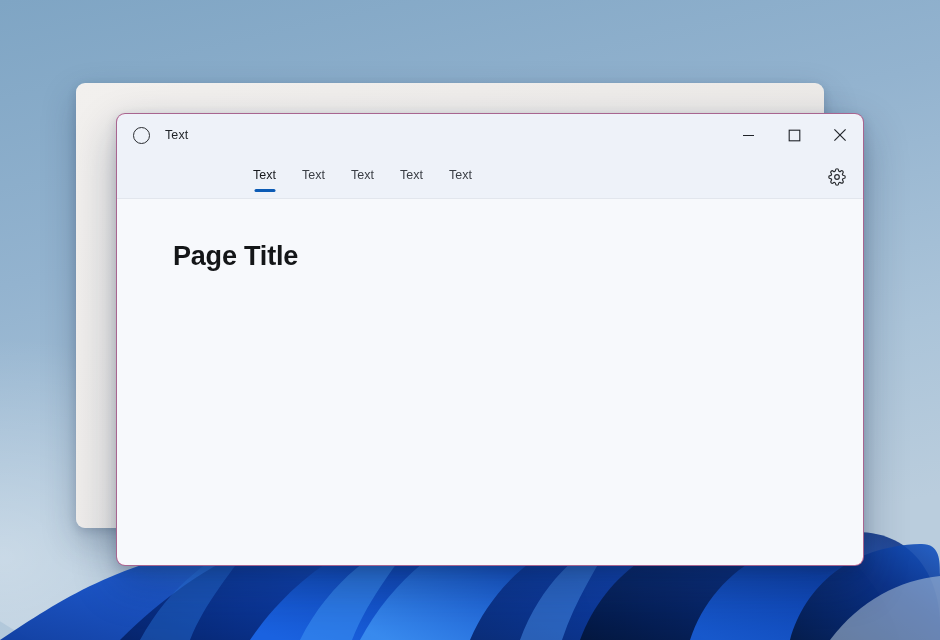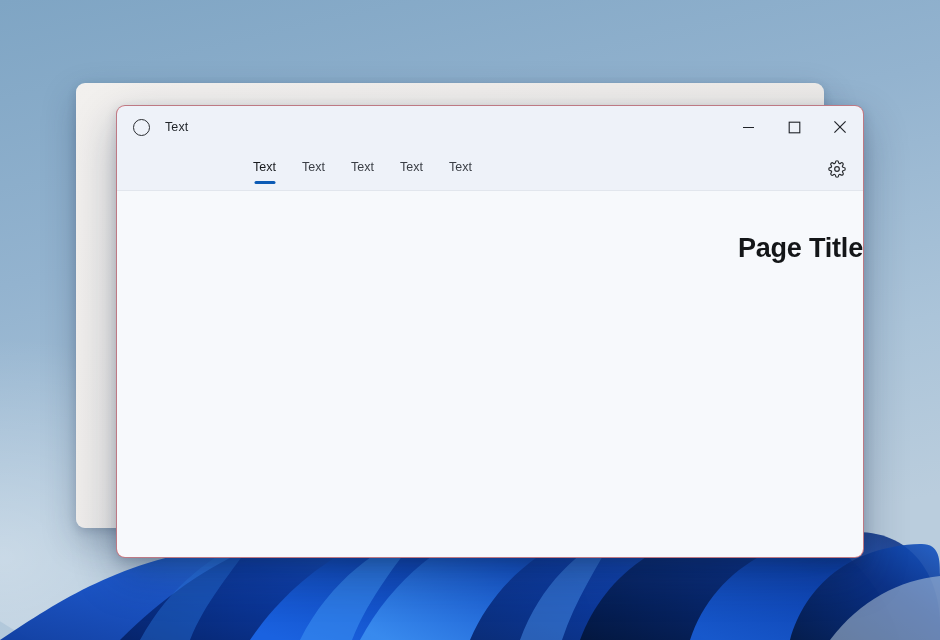--- a/index.html
+++ b/index.html
@@ -41,25 +41,25 @@
     height: 445px;
     border-radius: 9px;
     background: linear-gradient(135deg, #f2f0ee 0%, #eeecea 45%, #e9e7e4 100%);
     box-shadow: 0 14px 34px rgba(20,40,70,0.26), 0 3px 10px rgba(20,40,70,0.16);
   }
 
   
   #main-window {
     position: absolute;
     left: 116px;
-    top: 105px;
+    top: 113px;
     width: 748px;
     height: 453px;
     border-radius: 9px;
-    background: #ef4444;
+    background: #be185d;
     box-shadow: 0 18px 44px rgba(15,35,65,0.32), 0 4px 12px rgba(15,35,65,0.18);
     border: 1px solid rgba(150,165,185,0.55);
     box-sizing: border-box;
     overflow: hidden;
     display: flex;
     flex-direction: column;
   }
 
   
   #titlebar {
@@ -152,21 +152,20 @@
     justify-content: center;
     border-radius: 4px;
     cursor: default;
   }
 
   
   #content {
     flex: 1 1 auto;
     background: #f7f9fc;
     padding: 42px 0 0 56px;
-    text-align: right;
   }
   #page-title {
     font-size: 27px;
     font-weight: 600;
     color: #141618;
     letter-spacing: -0.2px;
     margin: 0;
   }
 </style>
 </head>

